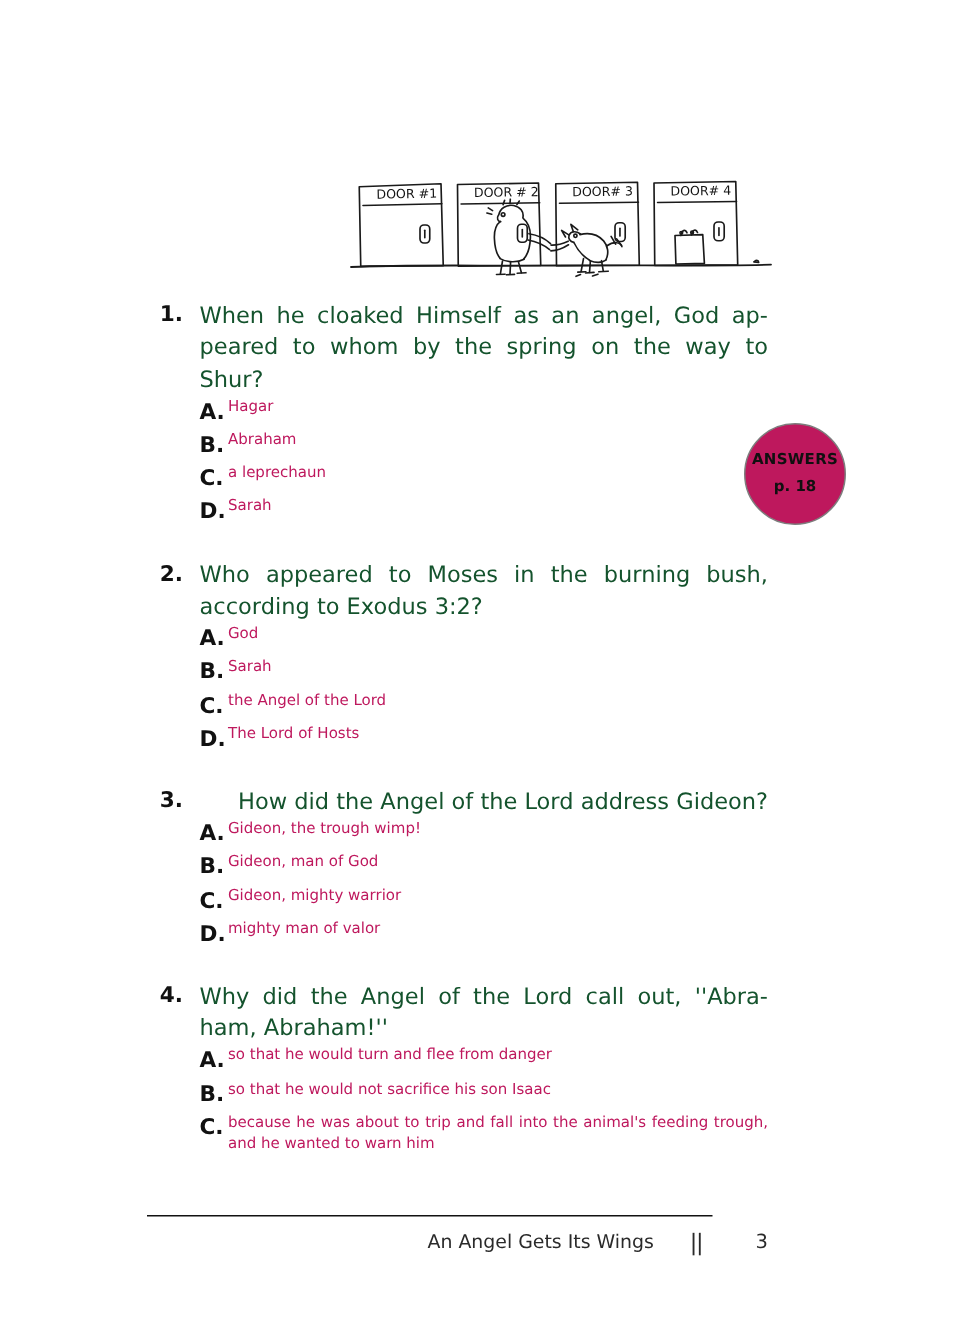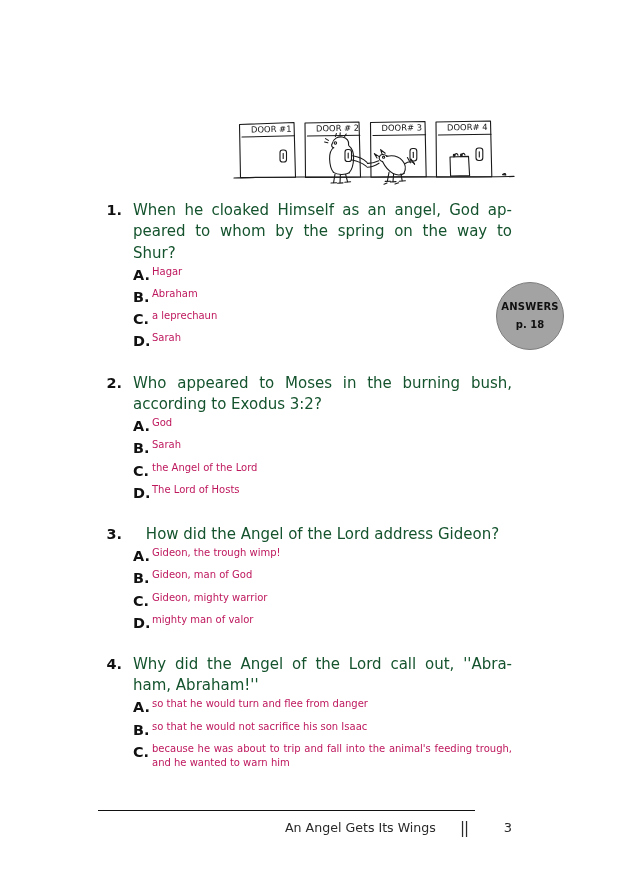--- a/index.html
+++ b/index.html
@@ -84,21 +84,21 @@
   .q-text {
     flex: 1 1 auto;
     font-weight: 400;
     font-size: 15px;
     line-height: 1.42;
     color: #14532d;
     text-align: justify;
     text-justify: inter-word;
     hyphens: manual;
   }
-  .q-text.nojust { text-align: center; }
+  .q-text.nojust { text-align: right; }
 
   .options {
     margin-top: 1px;
     padding-left: 35px;
   }
   .opt-row {
     display: flex;
     align-items: flex-start;
     margin-bottom: 1px;
   }
@@ -122,21 +122,21 @@
   .opt-text.nojust { text-align: left; }
 
   
   .answers-badge {
     position: absolute;
     left: 496px;
     top: 282px;
     width: 68px;
     height: 68px;
     border-radius: 50%;
-    background: #a3a3a3;
+    background: #be185d;
     border: 1px solid #7d7d7d;
     box-sizing: border-box;
     display: flex;
     flex-direction: column;
     align-items: center;
     justify-content: center;
     line-height: 1.25;
   }
   .badge-title {
     font-weight: 700;

